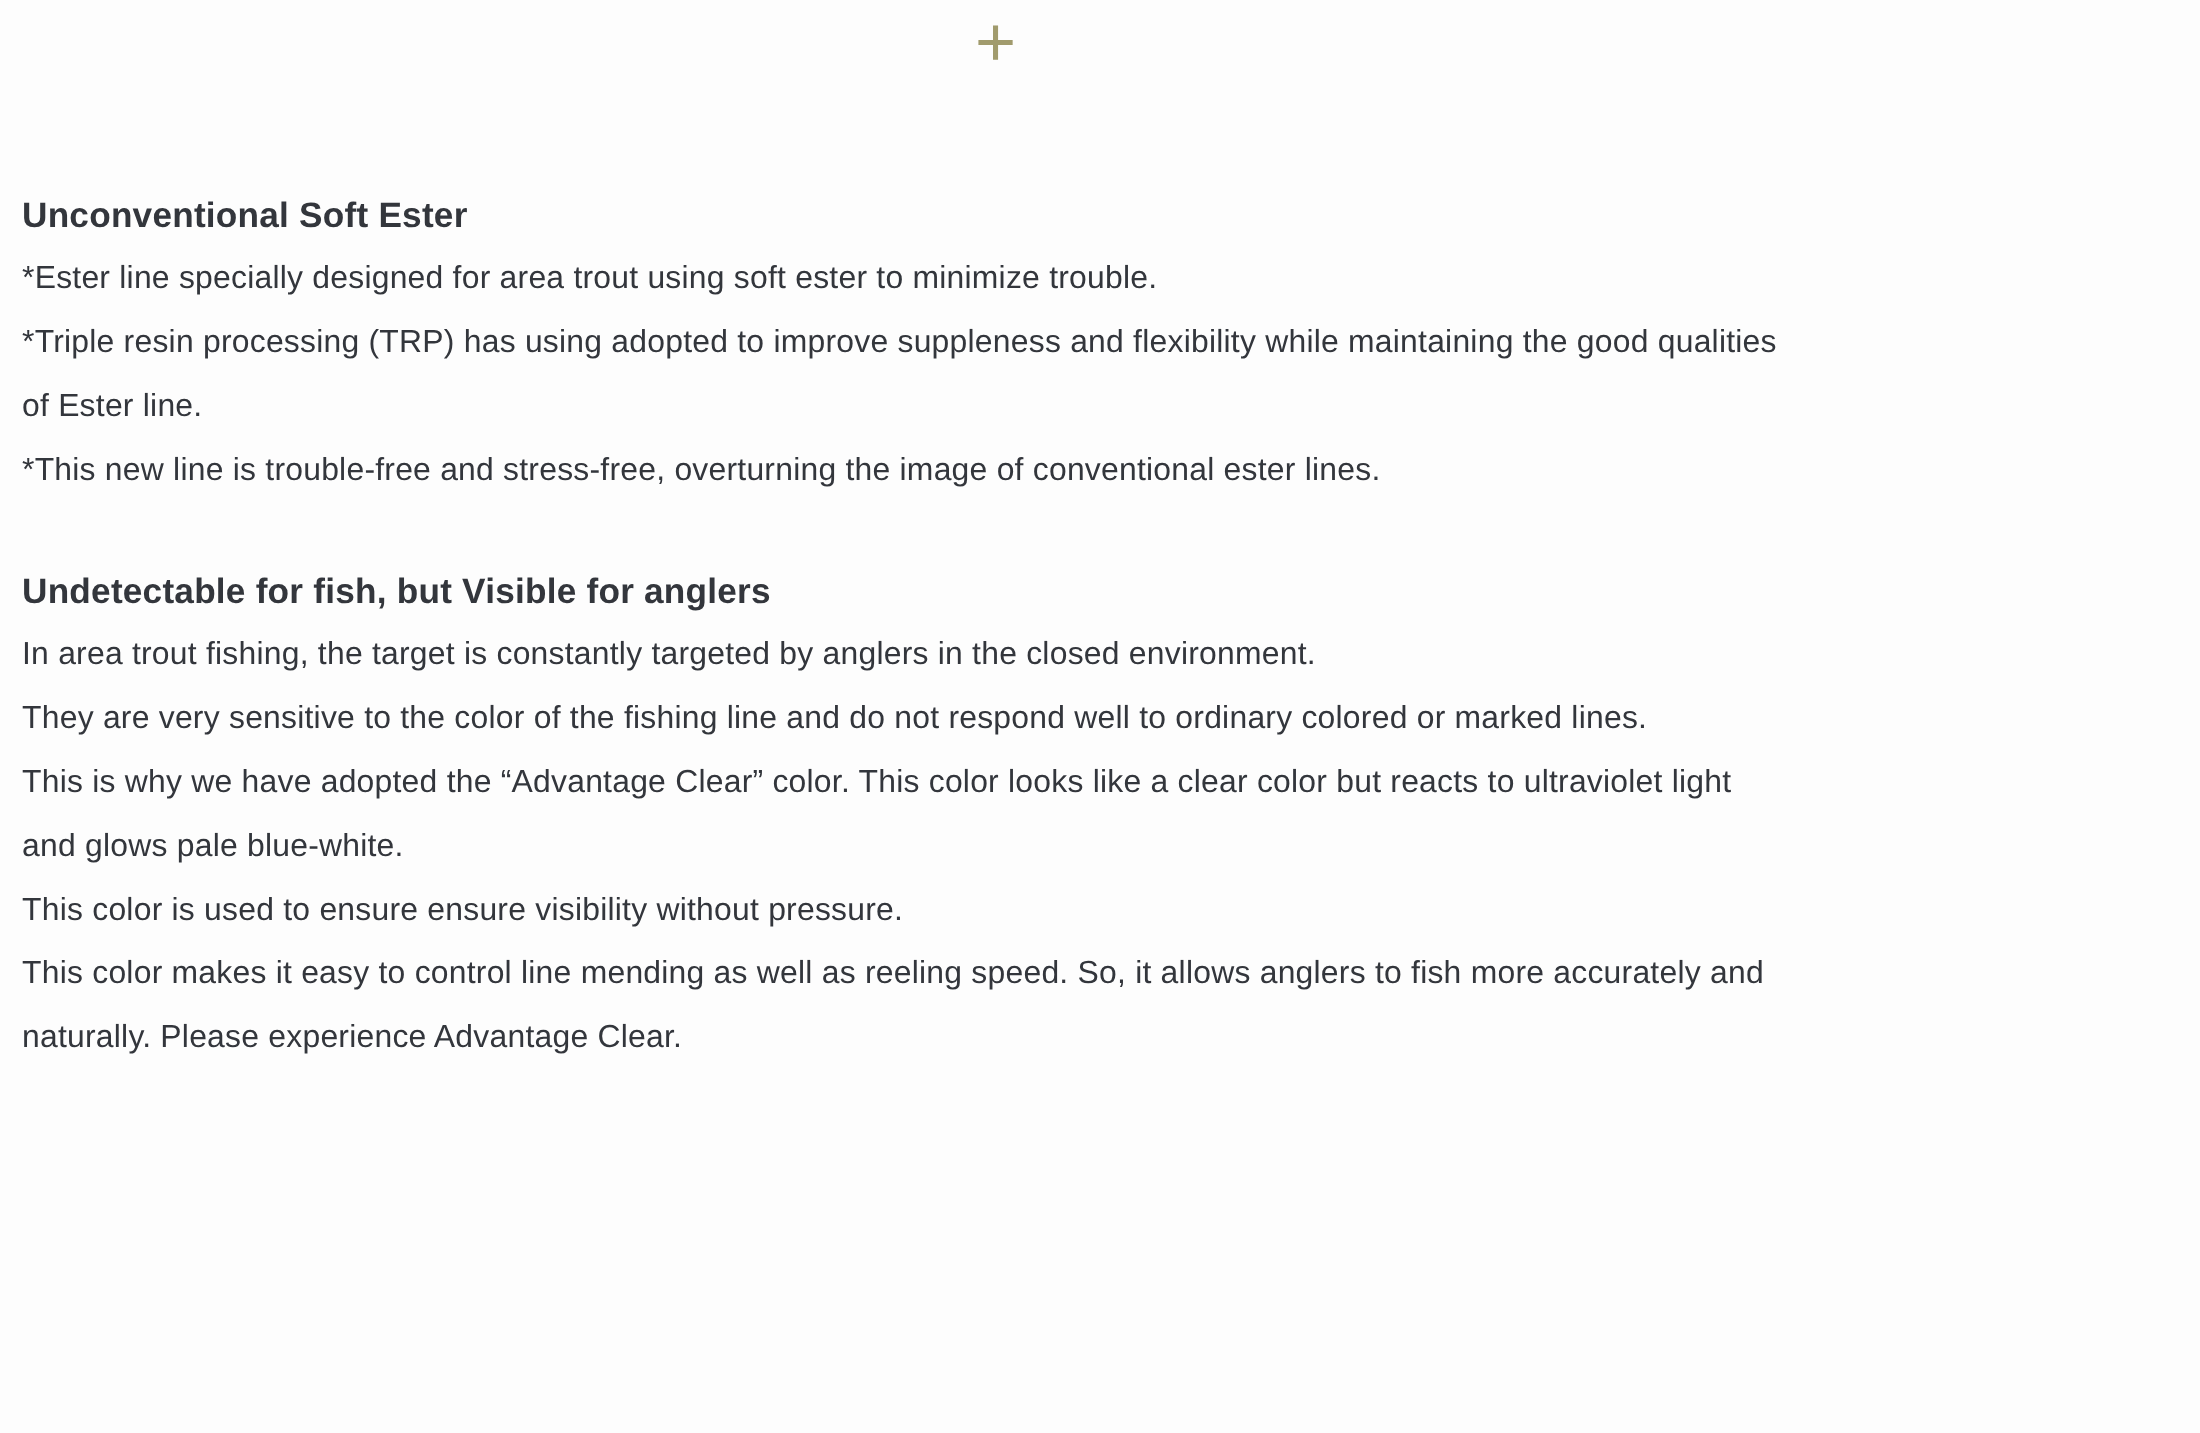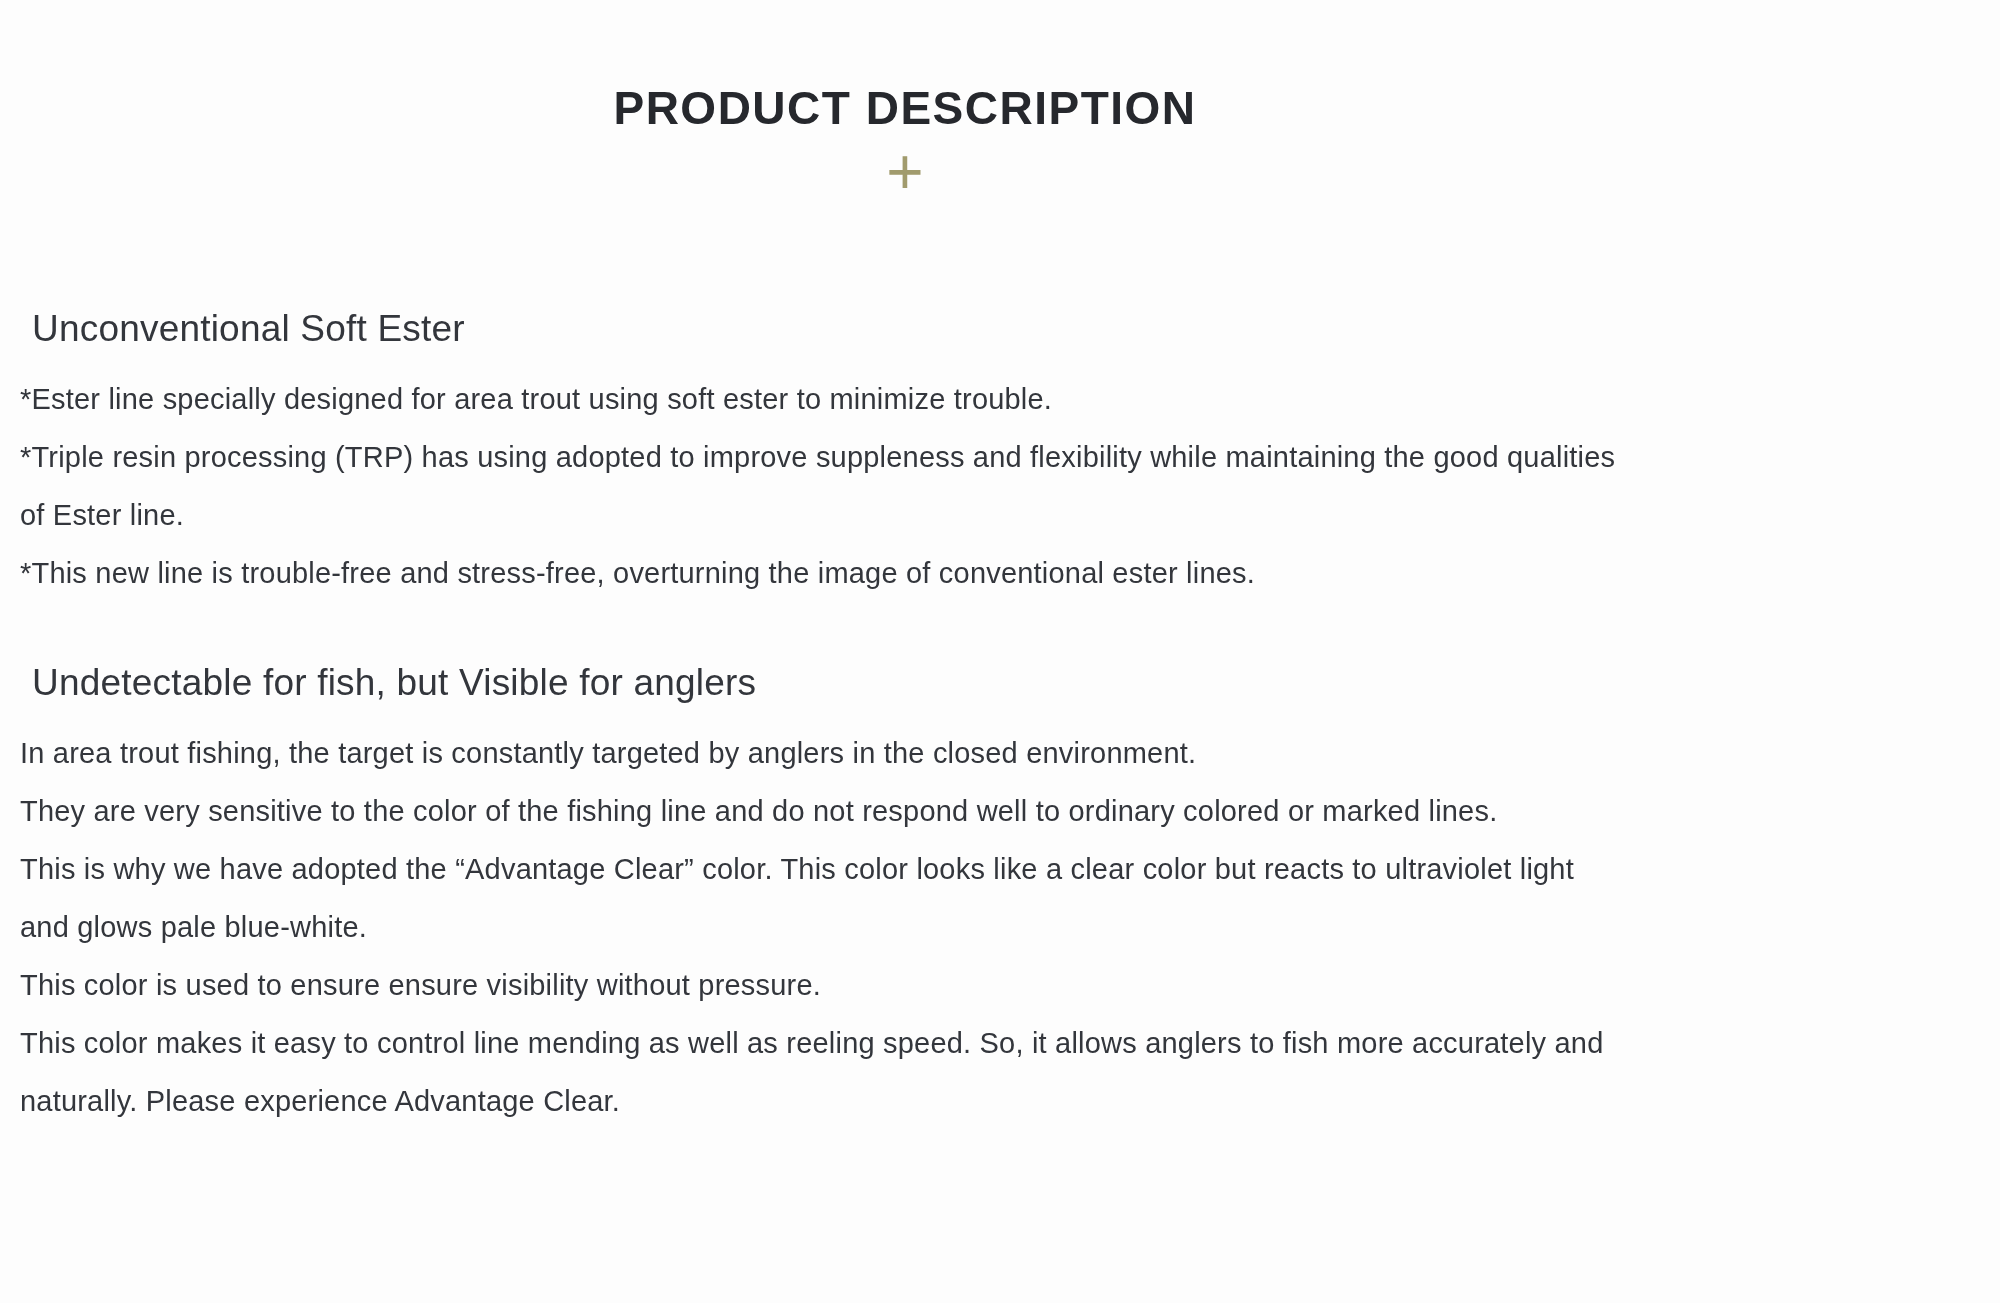--- a/index.html
+++ b/index.html
@@ -47,40 +47,39 @@
     user-select: none;
   }
   .content {
     margin: 100px 200px 0 20px;
     font-size: 29px;
     line-height: 58px;
     color: var(--body-color);
     letter-spacing: 0.2px;
   }
   .section-heading {
-    margin: 12px;
-    font-size: 37px;
+    margin: 0;
+    font-size: 32px;
     line-height: 58px;
-    font-weight: 400;
+    font-weight: 700;
     color: var(--body-color);
   }
   .section + .section {
     margin-top: 52px;
   }
   .para {
     margin: 0;
     white-space: pre-line;
   }
 </style>
 </head>
 <body>
 
 <div class="page">
 
-  <h1 class="title">PRODUCT DESCRIPTION</h1>
 
   <div class="plus-row">
     <span class="plus">+</span>
   </div>
 
   <div class="content">
 
     <div class="section">
       <h2 class="section-heading">Unconventional Soft Ester</h2>
       <p class="para">*Ester line specially designed for area trout using soft ester to minimize trouble.</p>

